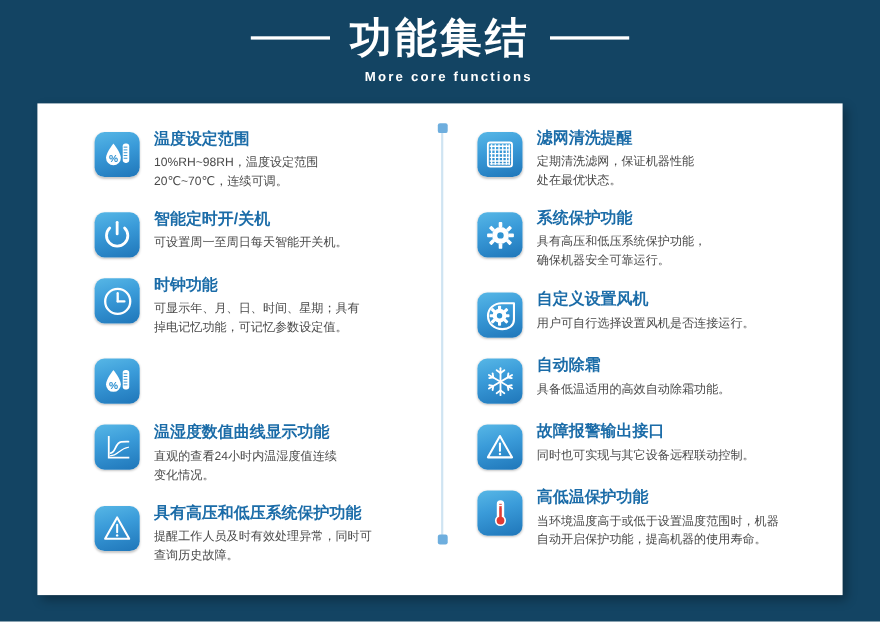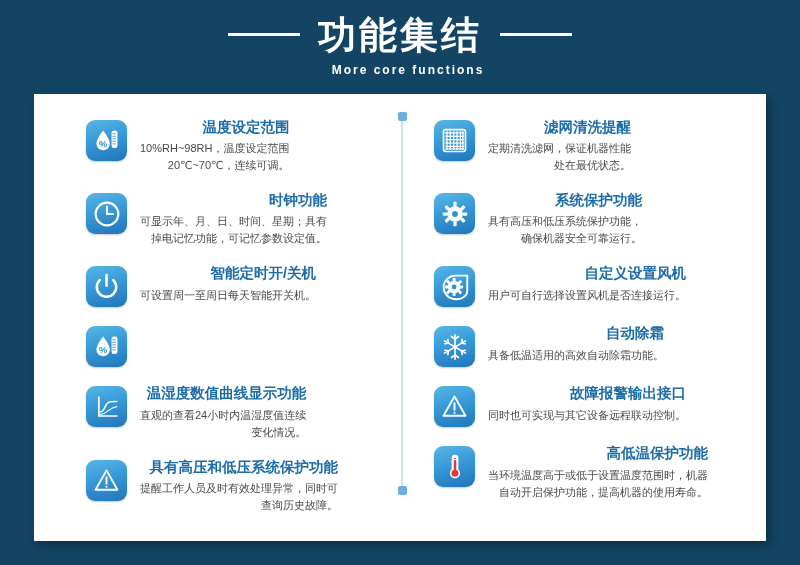--- a/index.html
+++ b/index.html
@@ -33,21 +33,21 @@
     position:absolute; left:34px; top:94px; width:732px; height:447px;
     background:#ffffff;
     box-shadow:4px 4px 9px rgba(0,0,0,0.30);
   }
 
   .columns{
     position:absolute; left:0; top:0; width:100%; height:100%;
     display:flex;
   }
   .col{ width:50%; padding:24px 10px 0 52px; }
-  .col.right{ padding-left:34px; padding-right:4px; }
+  .col.right{ padding-left:34px; padding-right:4px;font-family:Liberation Mono, monospace; }
 
   
   .divider{
     position:absolute; left:50.2%; top:22px; bottom:50px; width:2px;
     background:#cfe4f2;
   }
   .divider .dot{
     position:absolute; left:50%; width:9px; height:9px; margin-left:-4.5px;
     background:#6eaede; border-radius:2px;
   }
@@ -57,21 +57,21 @@
   
   .feature{ display:flex; align-items:flex-start; margin-bottom:17px; }
   .icon-tile{
     flex:0 0 auto; width:41px; height:41px; border-radius:9px;
     background:linear-gradient(165deg,#57b7e6 0%,#3a9bd9 42%,#1f76b9 100%);
     box-shadow:0 1px 2px rgba(0,0,0,0.22);
     display:flex; align-items:center; justify-content:center;
     margin-right:13px; margin-top:2px;
   }
   .icon-tile svg{ display:block; }
-  .ftext{ padding-top:0px;text-align:right; }
+  .ftext{ padding-top:0px; }
   .ftitle{
     font-size:14.5px; font-weight:bold; color:#1b6ca8;
     line-height:1.25; margin-bottom:4px; white-space:nowrap;
   }
   .fdesc{
     font-size:11px; color:#4a4a4a; line-height:1.55; white-space:pre-line;
   }
 </style>
 </head>
 <body>
@@ -104,42 +104,42 @@
     </svg>
           </div>
           <div class="ftext">
             <div class="ftitle">温度设定范围</div>
             <div class="fdesc">10%RH~98RH，温度设定范围
 20℃~70℃，连续可调。</div>
           </div>
         </div>
         <div class="feature">
           <div class="icon-tile">
+            <svg width="27" height="27" viewBox="0 0 32 32">
+      <path d="M8 8.5 A11.5 11.5 0 1 0 24 8.5" fill="none" stroke="#ffffff" stroke-width="3" stroke-linecap="round"></path>
+      <line x1="16" y1="2.5" x2="16" y2="15" stroke="#ffffff" stroke-width="3" stroke-linecap="round"></line>
+    </svg>
+          </div>
+          <div class="ftext">
+            <div class="ftitle">智能定时开/关机</div>
+            <div class="fdesc">可设置周一至周日每天智能开关机。</div>
+          </div>
+        </div>
+        <div class="feature">
+          <div class="icon-tile">
             <svg width="28" height="28" viewBox="0 0 32 32">
       <circle cx="16" cy="16" r="13" fill="none" stroke="#ffffff" stroke-width="2.4"></circle>
       <line x1="16" y1="16" x2="16" y2="7.5" stroke="#ffffff" stroke-width="2.4" stroke-linecap="round"></line>
       <line x1="16" y1="16" x2="23" y2="16" stroke="#ffffff" stroke-width="2.4" stroke-linecap="round"></line>
     </svg>
           </div>
           <div class="ftext">
             <div class="ftitle">时钟功能</div>
             <div class="fdesc">可显示年、月、日、时间、星期；具有
 掉电记忆功能，可记忆参数设定值。</div>
-          </div>
-        </div>
-        <div class="feature">
-          <div class="icon-tile">
-            <svg width="27" height="27" viewBox="0 0 32 32">
-      <path d="M8 8.5 A11.5 11.5 0 1 0 24 8.5" fill="none" stroke="#ffffff" stroke-width="3" stroke-linecap="round"></path>
-      <line x1="16" y1="2.5" x2="16" y2="15" stroke="#ffffff" stroke-width="3" stroke-linecap="round"></line>
-    </svg>
-          </div>
-          <div class="ftext">
-            <div class="ftitle">智能定时开/关机</div>
-            <div class="fdesc">可设置周一至周日每天智能开关机。</div>
           </div>
         </div>
         <div class="feature">
           <div class="icon-tile">
             <svg width="27" height="27" viewBox="0 0 32 32">
       <path d="M12 4 C12 4 4 14 4 19.5 A8 8 0 0 0 20 19.5 C20 14 12 4 12 4 Z" fill="#ffffff"></path>
       <text x="12" y="24" font-size="11" font-family="sans-serif" font-weight="bold" fill="#2a8fd0" text-anchor="middle">%</text>
       <rect x="22" y="4" width="7" height="21" rx="3" fill="#ffffff"></rect>
       <g stroke="#2a8fd0" stroke-width="1">
         <line x1="23" y1="8" x2="27" y2="8"></line>

